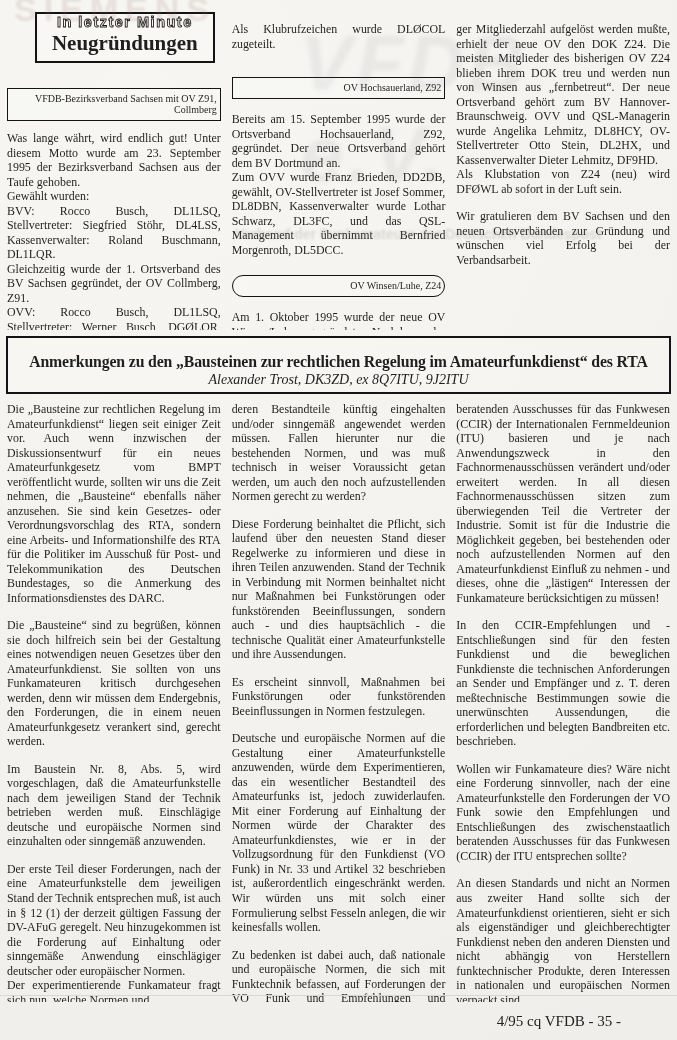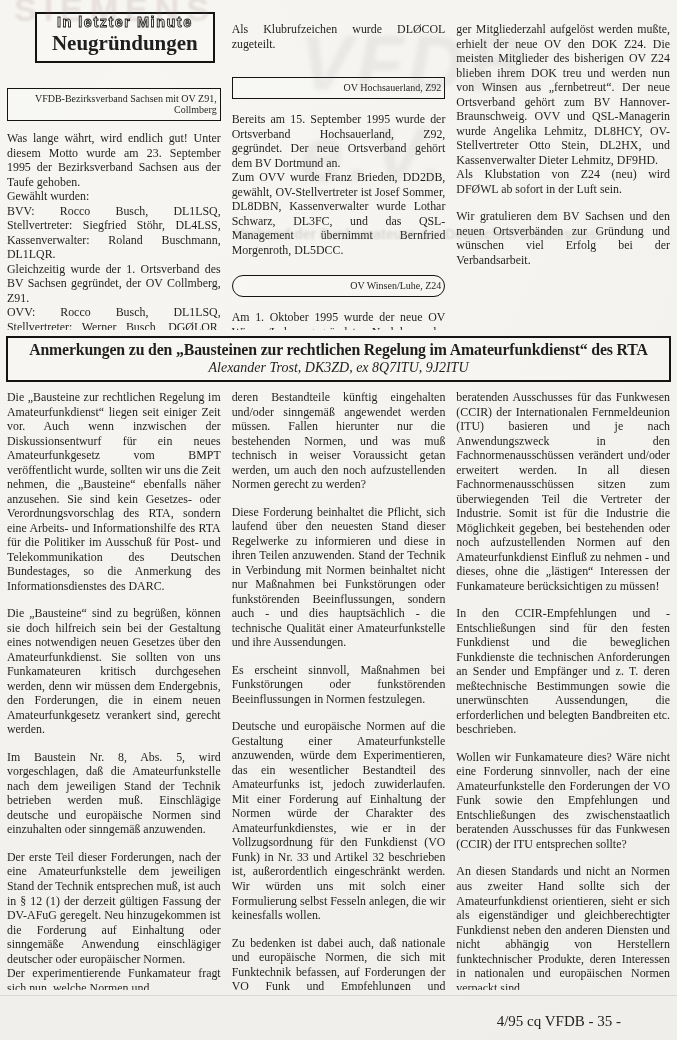--- a/index.html
+++ b/index.html
@@ -48,21 +48,21 @@
     padding:4px 3px 5px; margin:0 0 10px;
     background:rgba(255,255,255,.2);
   }
   .headbox.mid { margin-top:12px; }
   .banner {
     border:2px solid #141414;
     margin:6px 6px 8px;
     padding:3px 4px 4px;
     text-align:center; background:rgba(255,255,255,.2);
   }
-  .banner-title { font-weight:bold; font-size:15.8px; letter-spacing:-.15px; white-space:nowrap; }
+  .banner-title { font-weight:bold; font-size:15.8px; letter-spacing:-.15px; white-space:nowrap;margin-top:12px; }
   .banner-author { font-style:italic; font-size:14px; margin-top:1px; }
   .article { height:600px; overflow:hidden; }
   
   .footline { position:absolute; left:0; right:0; bottom:44px; height:1px; background:#d8d7d2; }
   .footer { position:absolute; right:56px; bottom:10px; font-size:15px; color:#222; }
 </style>
 </head>
 <body>
 
 <div class="page">

